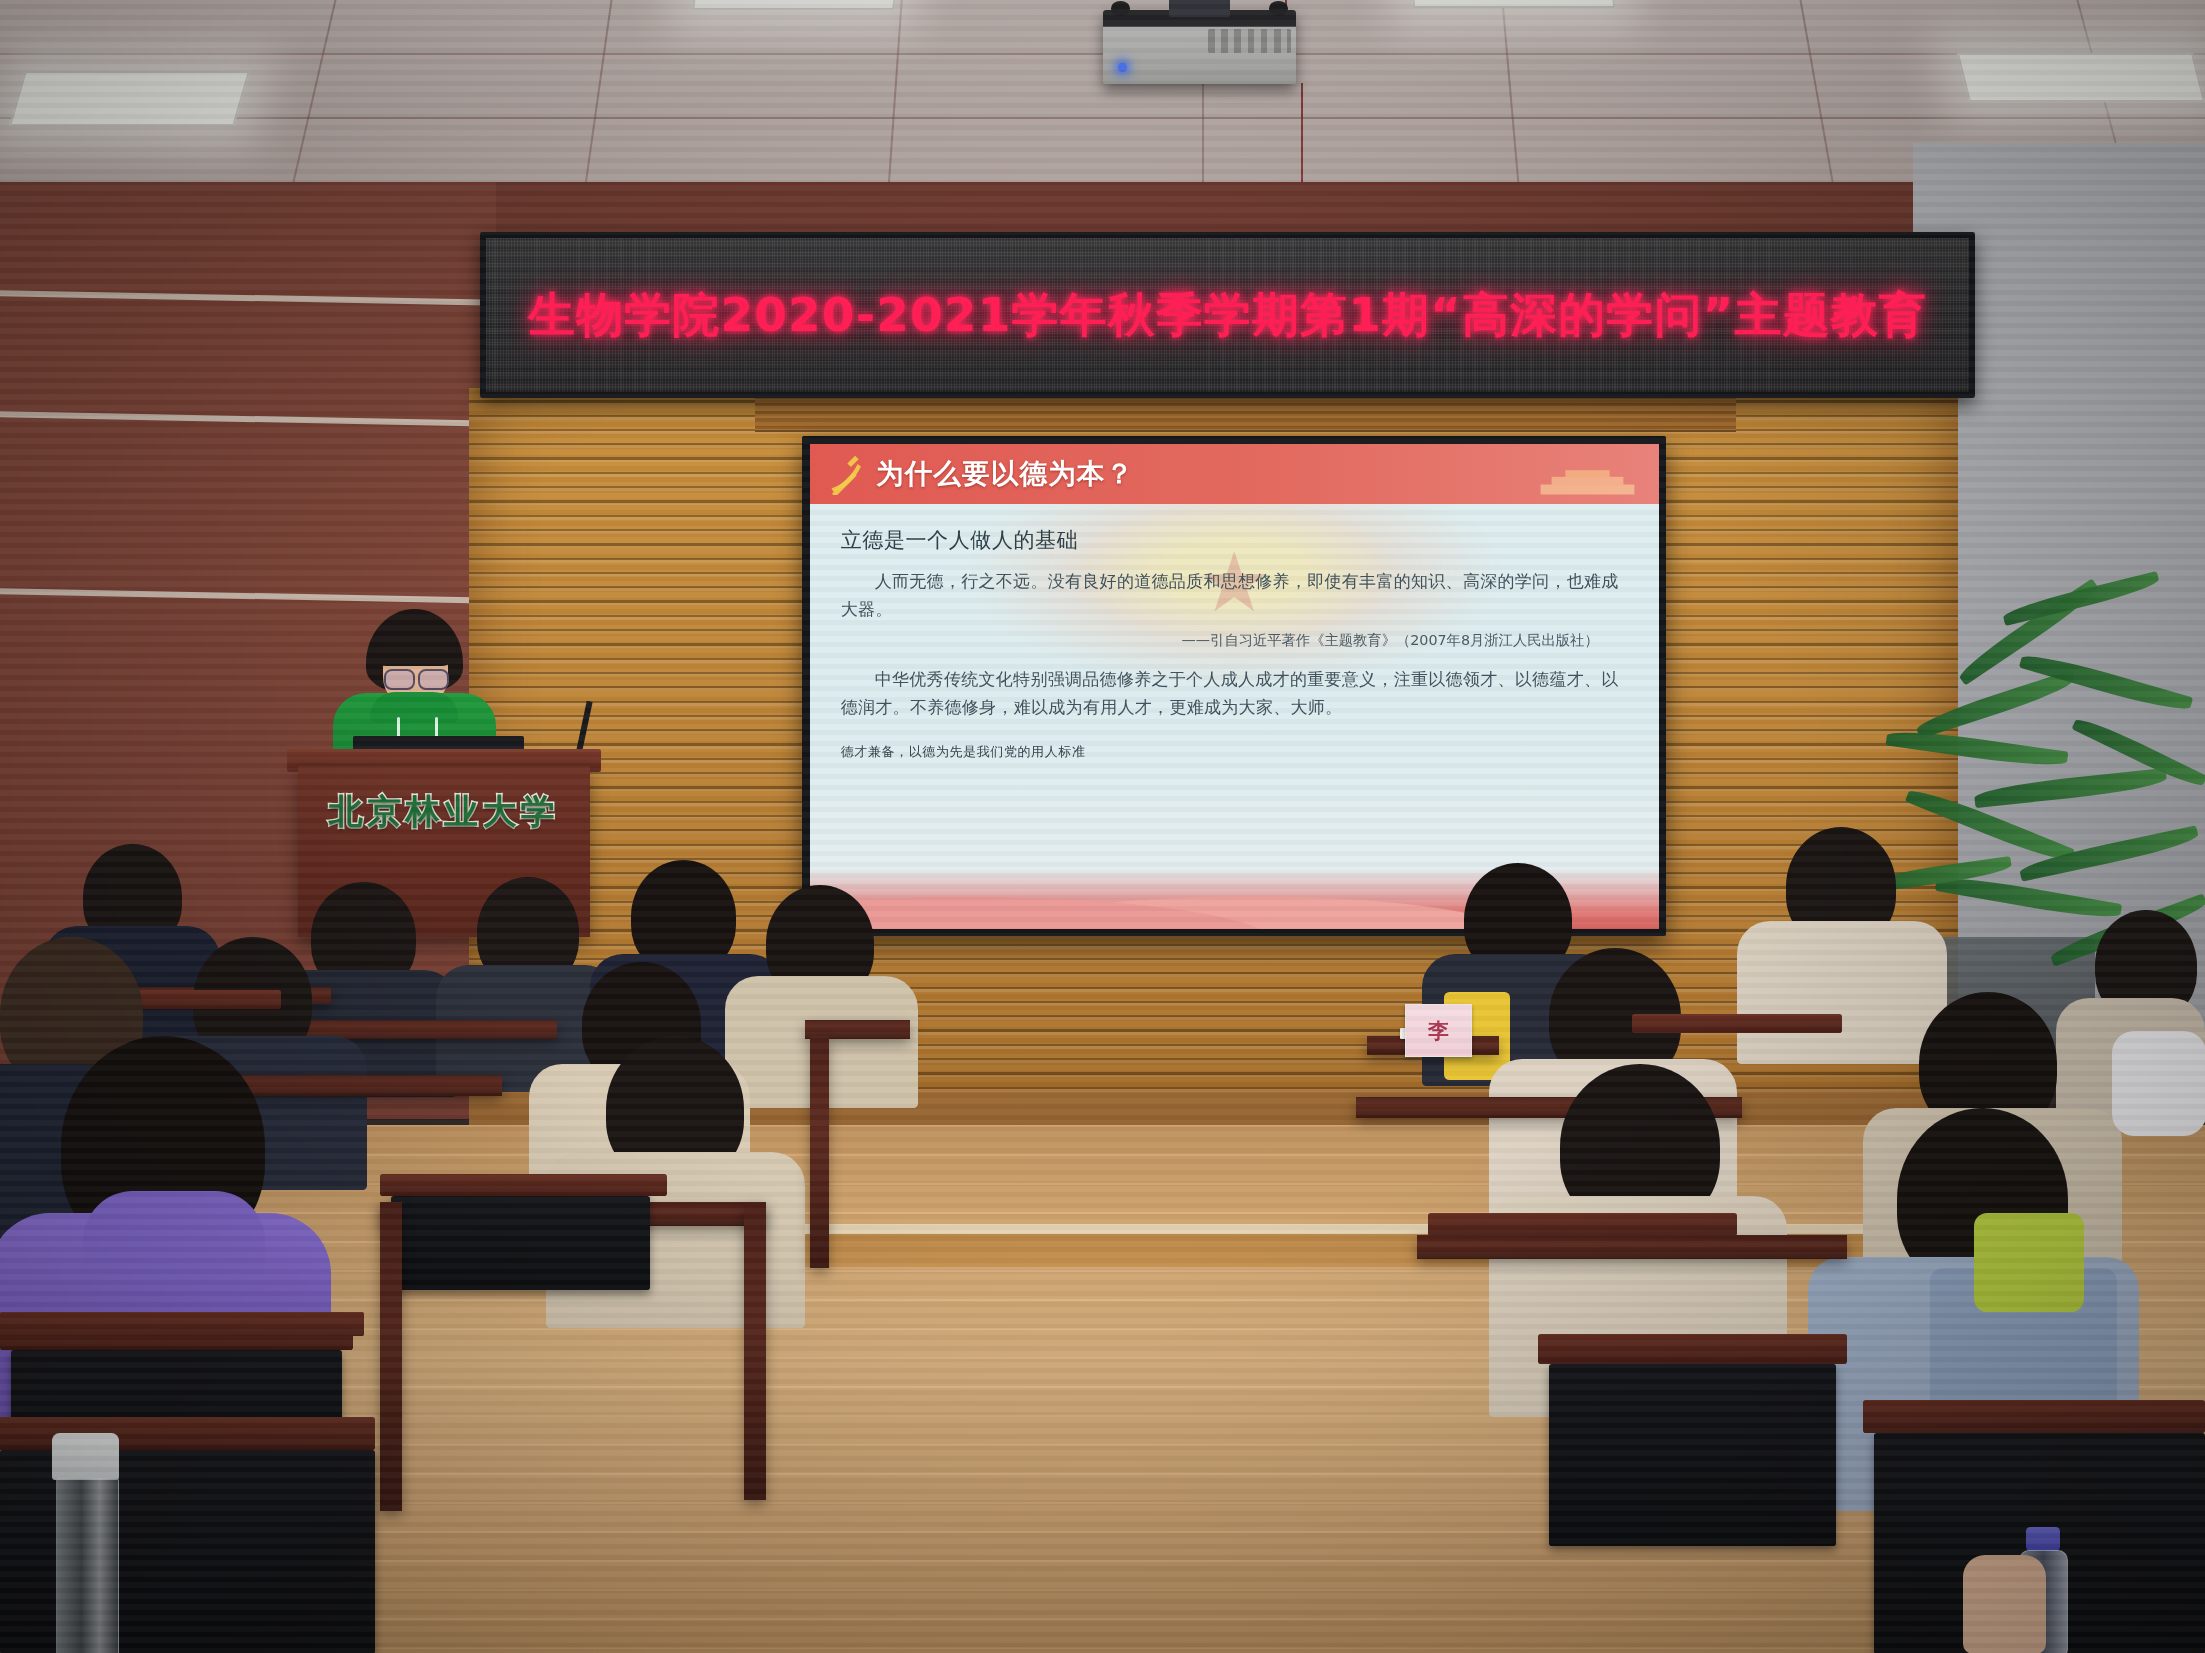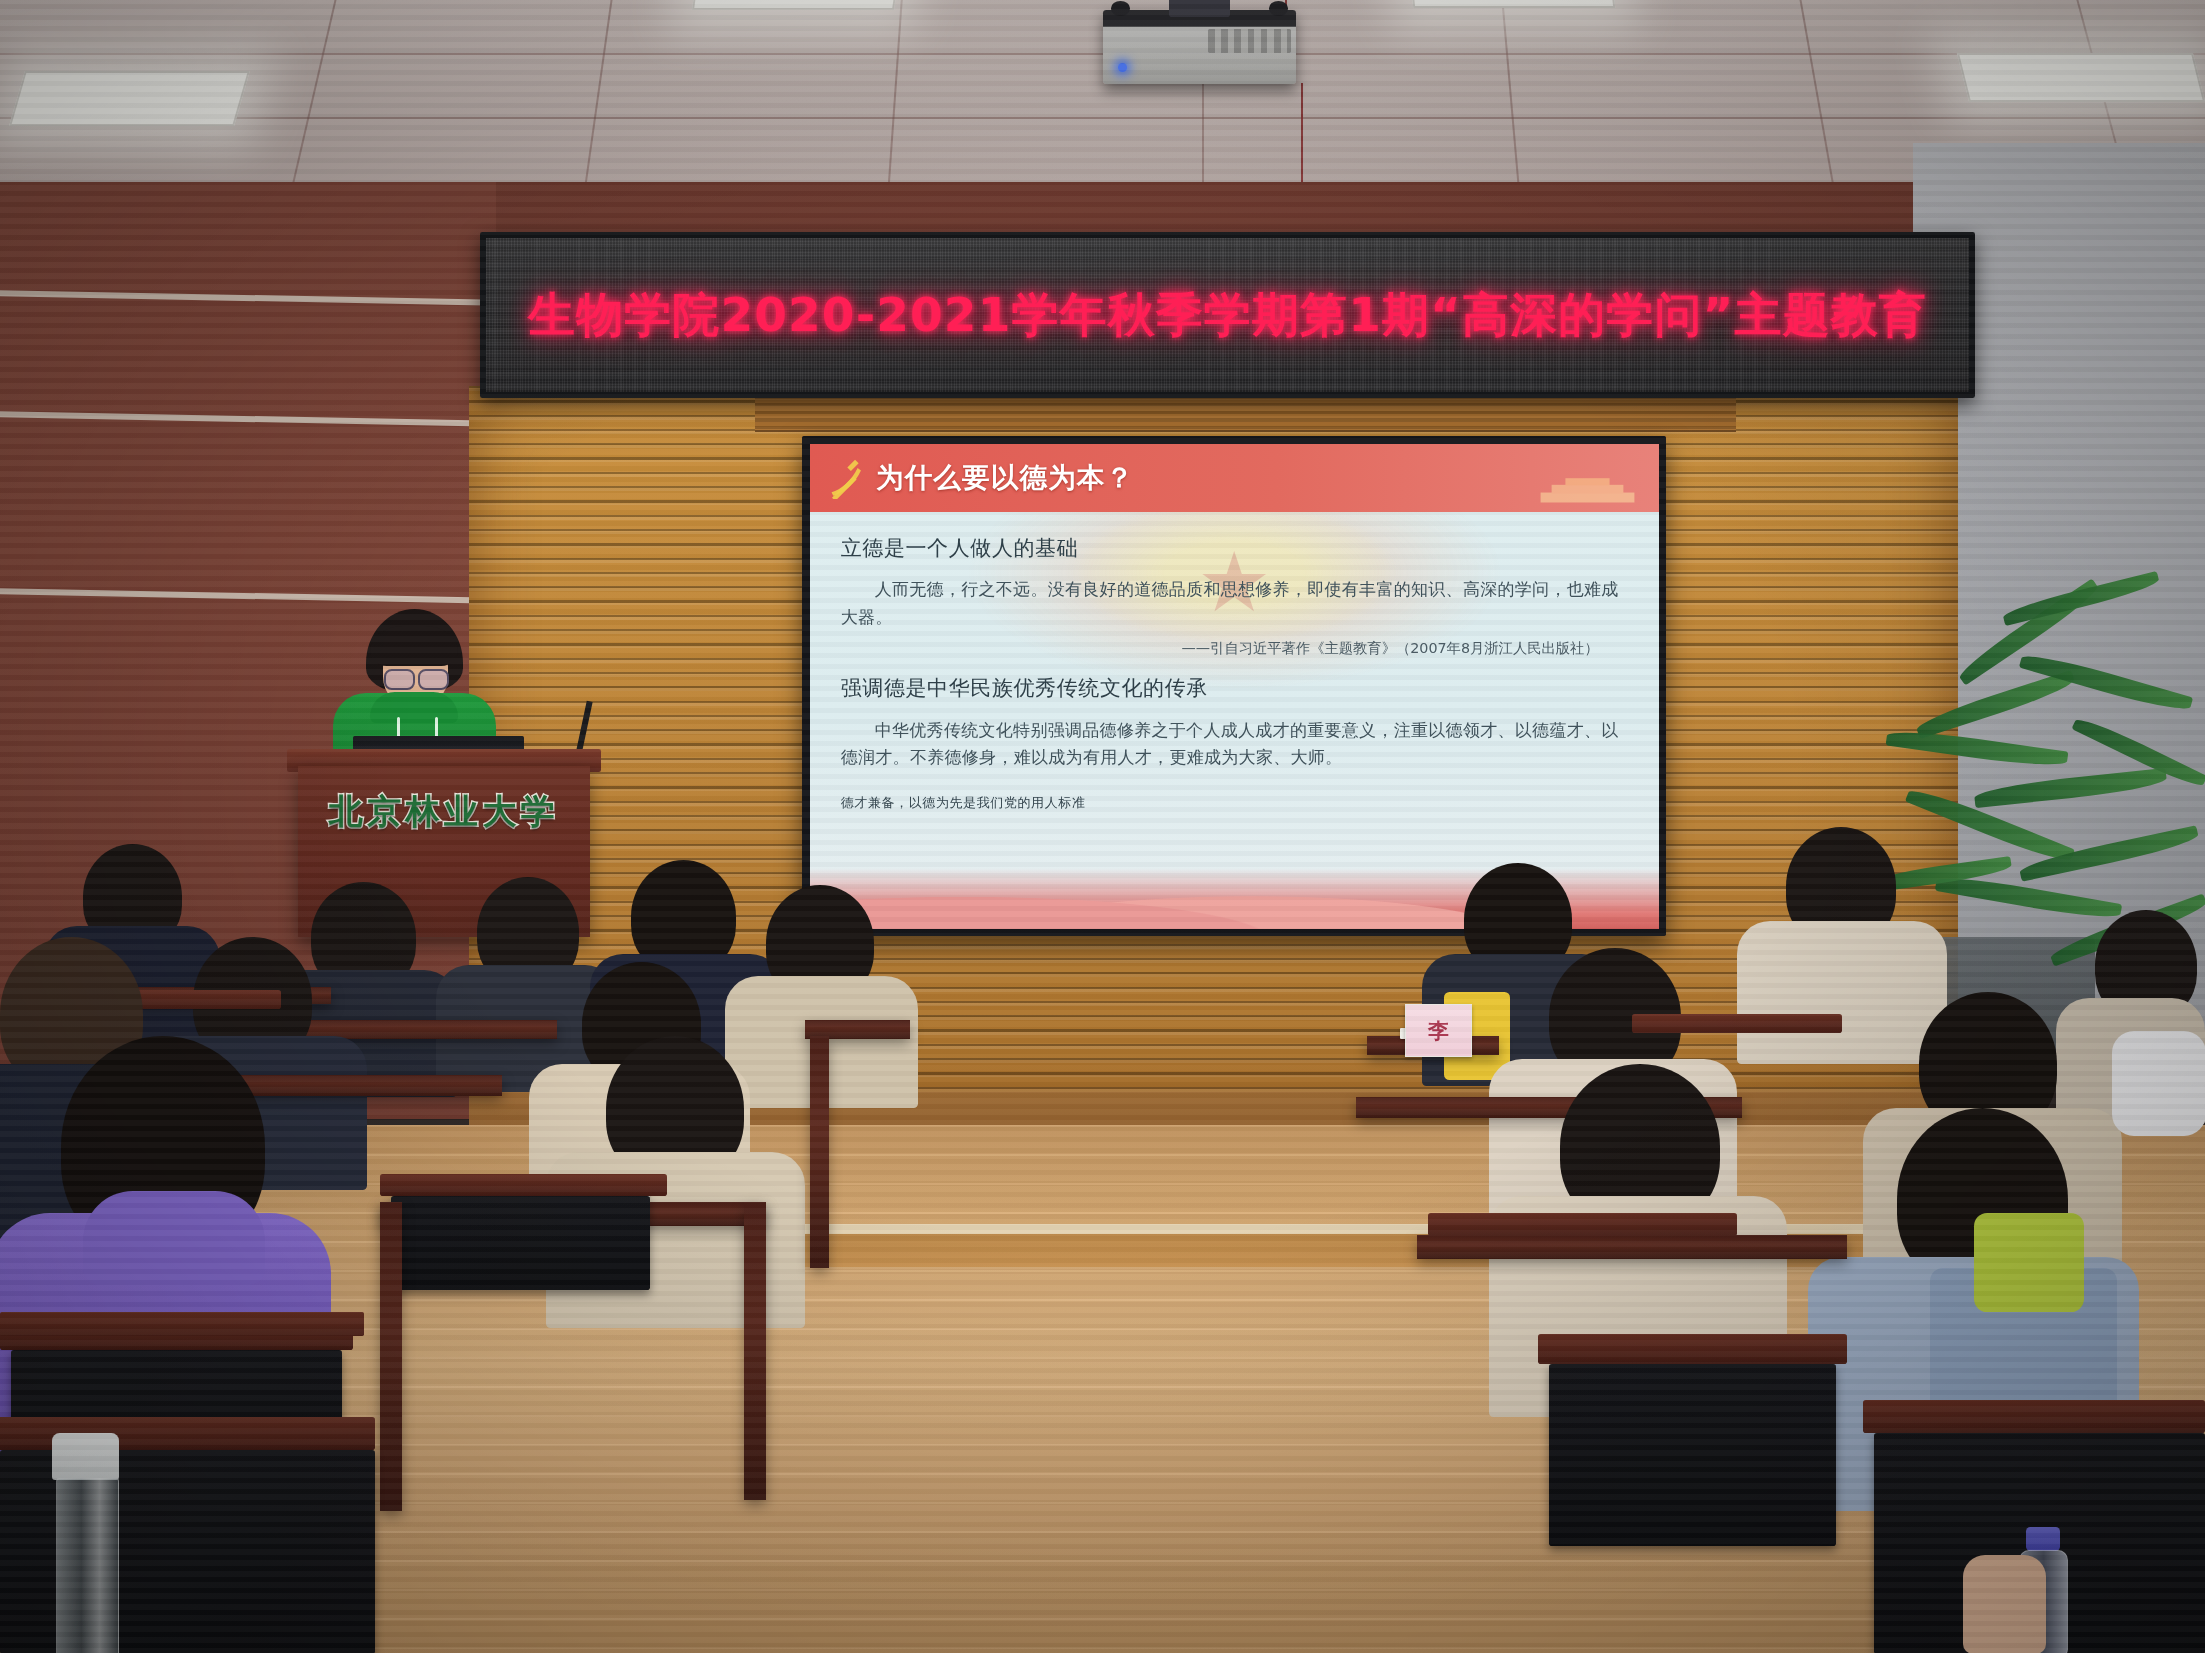--- a/index.html
+++ b/index.html
@@ -81,21 +81,21 @@
       radial-gradient(ellipse at 50% 45%, rgba(255,170,120,.28) 0 34%, rgba(255,170,120,0) 62%);
     opacity:.75;}
   #slide-star{position:absolute;left:50%;top:20%;transform:translateX(-50%);
     font-size:83px;color:rgba(205,110,110,.32);line-height:1;}
   #slide-hill{position:absolute;left:0;bottom:0;width:100%;height:61px;
      background:
        radial-gradient(ellipse 60% 120% at 18% 120%, #eb8f8c 0 60%, rgba(235,143,140,0) 61%),
        radial-gradient(ellipse 55% 130% at 52% 125%, #ef9b95 0 60%, rgba(239,155,149,0) 61%),
        linear-gradient(180deg,rgba(226,120,116,0) 0%, #e06b67 75%, #cf4f4b 100%);
      opacity:.9;}
-  #slide-head{position:relative;z-index:3;height:68px;
+  #slide-head{position:relative;z-index:3;height:60px;
      background:linear-gradient(90deg,#e05a52 0%,#e26a5f 55%,#e8827a 100%);
      display:flex;align-items:center;padding:0 14.3px;box-sizing:border-box;}
   .hammer{width:42px;height:42px;position:relative;flex:0 0 auto;margin-right:10px;opacity:.95;}
   #slide-title{font-family:"DejaVu Sans","Liberation Sans",sans-serif;
      font-size:27.6px;font-weight:700;color:#fff;letter-spacing:1.1px;
      text-shadow:0 1.1px 2.8px rgba(120,20,10,.55);}
   #slide-head .tiananmen{position:absolute;right:19px;bottom:7.7px;width:105px;height:27.6px;opacity:.5;}
   #slide-body{position:relative;z-index:3;padding:22px 31px 0 31px;box-sizing:border-box;
      font-family:"DejaVu Sans","Liberation Sans",sans-serif;color:#3b4a52;}
   .s-head{font-size:21px;font-weight:400;color:#2f4049;margin:0 0 14.3px 0;letter-spacing:0.6px;}
@@ -261,21 +261,20 @@
           <rect x="10" y="30" width="170" height="18" fill="#ffe9a8"></rect>
           <rect x="30" y="16" width="130" height="16" fill="#ffe0a0"></rect>
           <rect x="55" y="4" width="80" height="13" fill="#ffd98f"></rect>
         </svg>
       </div>
 
       <div id="slide-body">
         <p class="s-head">立德是一个人做人的基础</p>
         <p class="s-para">人而无德，行之不远。没有良好的道德品质和思想修养，即使有丰富的知识、高深的学问，也难成大器。</p>
         <p class="s-cite">——引自习近平著作《主题教育》（2007年8月浙江人民出版社）</p>
-        <p class="s-head">强调德是中华民族优秀传统文化的传承</p>
         <p class="s-para">中华优秀传统文化特别强调品德修养之于个人成人成才的重要意义，注重以德领才、以德蕴才、以德润才。不养德修身，难以成为有用人才，更难成为大家、大师。</p>
         <p class="s-foot">德才兼备，以德为先是我们党的用人标准</p>
       </div>
 
       <div id="slide-hill"></div>
     </div>
   </div>
 
   <div id="stagewall" class="abs"></div>
   <div id="floor" class="abs"></div>

